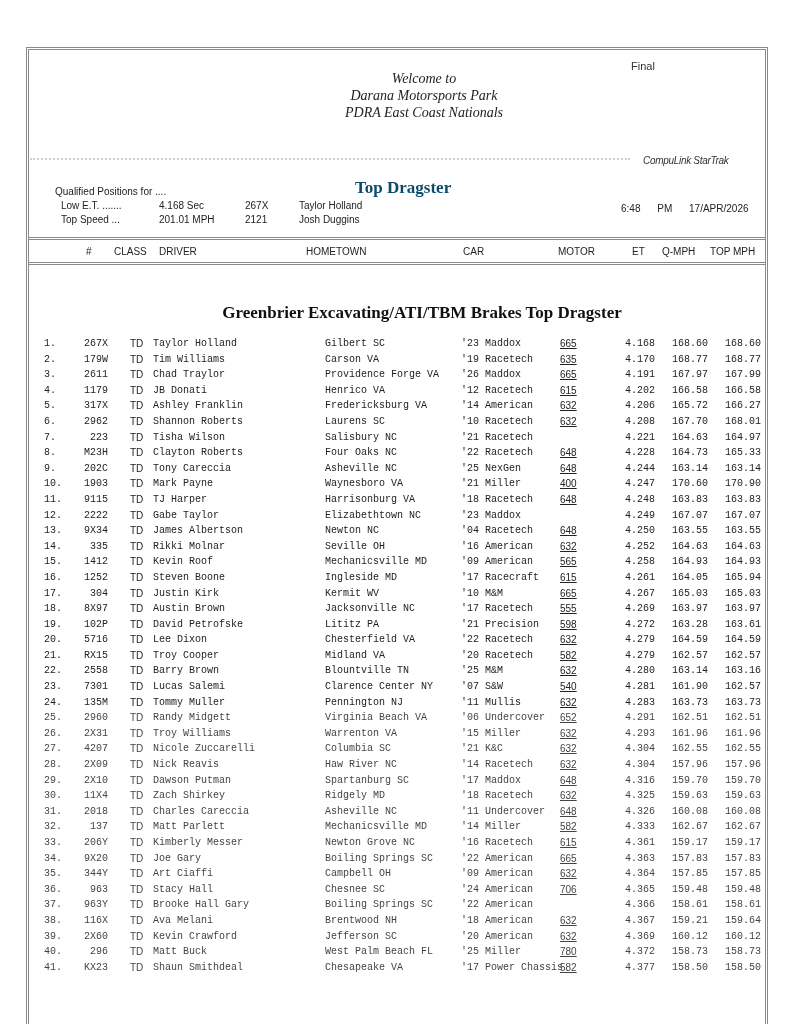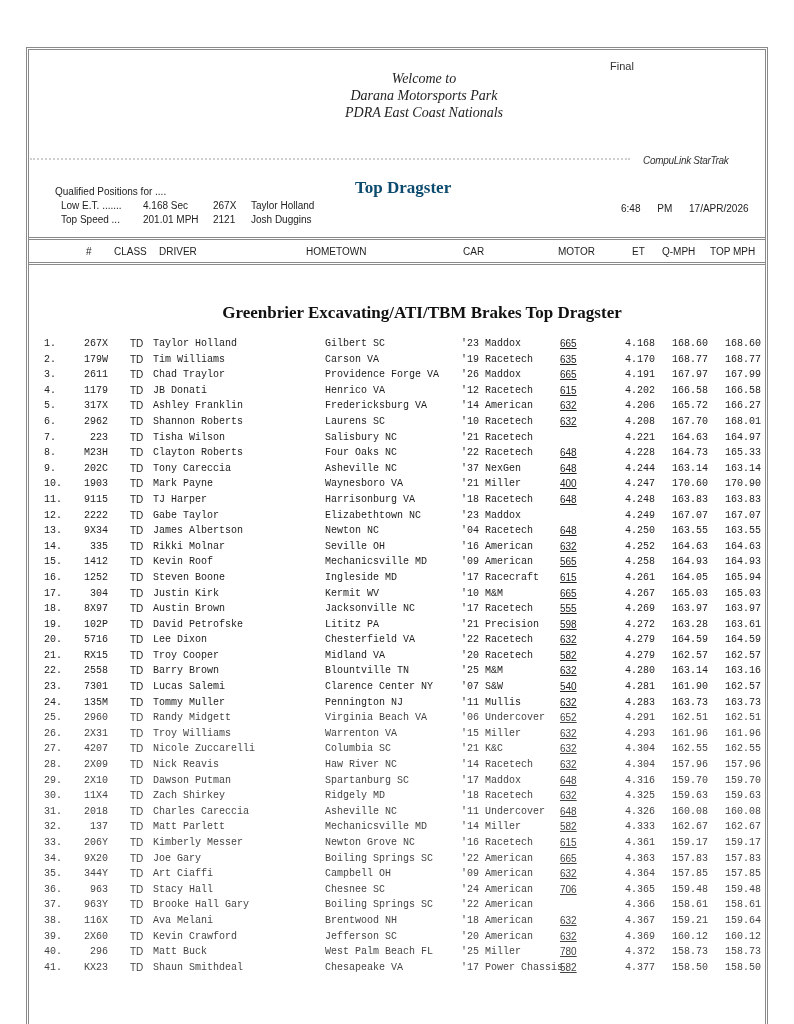--- a/index.html
+++ b/index.html
@@ -1,26 +1,26 @@
 <!DOCTYPE html>
 <html><head>
 <meta charset="utf-8">
 <style>
   html, body { margin:0; padding:0; background:#ffffff; }
   body { width:794px; height:1024px; position:relative; overflow:hidden; color:#1a1a1a; }
   .frame { position:absolute; left:26px; top:47px; width:742px; height:990px;
            border:3px double #8a8a8a; box-sizing:border-box; }
-  .final { position:absolute; left:575px; top:60px; font:11px "Liberation Sans", sans-serif; color:#333;padding-left:35px; }
+  .final { position:absolute; left:596px; top:60px; font:11px "Liberation Sans", sans-serif; color:#333;padding-left:35px; }
   .welcome { position:absolute; left:0; width:794px; top:70px; text-align:center;
              font:italic 14px/17px "Liberation Serif", serif; color:#222;padding-left:17px; }
   .welcome div { margin-left:20px; }
   .dotline { position:absolute; left:30px; top:158px; width:600px; border-top:2px dotted #cfcfcf; }
   .compulink { position:absolute; left:643px; top:155px; font:italic 10px "Liberation Sans", sans-serif; color:#333; letter-spacing:-0.3px; }
   .qual { position:absolute; left:55px; top:185px; font:10px/14px "Liberation Sans", sans-serif; color:#222; }
-  .qual .row { display:flex; padding-left:6px; }
+  .qual .row { display:flex; padding-left:6px;gap:16px; }
   .qual .lbl { width:82px; }
   .qual .val { width:70px; }
   .qual .num { width:38px; }
   .title { position:absolute; left:355px; top:178px; font:bold 17px "Liberation Serif", serif; color:#0c4a6e; }
   .datetime { position:absolute; left:621px; top:203px; font:10px "Liberation Sans", sans-serif; color:#222; word-spacing:14px; }
   .hdrbar { position:absolute; left:29px; top:237px; width:736px; height:28px;
             border-top:3px double #8a8a8a; border-bottom:3px double #8a8a8a; box-sizing:border-box; }
   .hdr { position:absolute; top:246px; font:10px "Liberation Sans", sans-serif; color:#222; }
   .section { position:absolute; left:0; width:844px; top:303px; text-align:center;
              font:bold 17px "Liberation Serif", serif; color:#111; }
@@ -186,21 +186,21 @@
       <span class="c-et">4.228</span>
       <span class="c-q">164.73</span>
       <span class="c-top">165.33</span>
     </div>
     <div class="r">
       <span class="c-pos">9.</span>
       <span class="c-num">202C</span>
       <span class="c-cls">TD</span>
       <span class="c-drv">Tony Careccia</span>
       <span class="c-home">Asheville  NC</span>
-      <span class="c-car">'37 NexGen</span>
+      <span class="c-car">'25 NexGen</span>
       <span class="c-mot">648</span>
       <span class="c-et">4.244</span>
       <span class="c-q">163.14</span>
       <span class="c-top">163.14</span>
     </div>
     <div class="r">
       <span class="c-pos">10.</span>
       <span class="c-num">1903</span>
       <span class="c-cls">TD</span>
       <span class="c-drv">Mark Payne</span>

